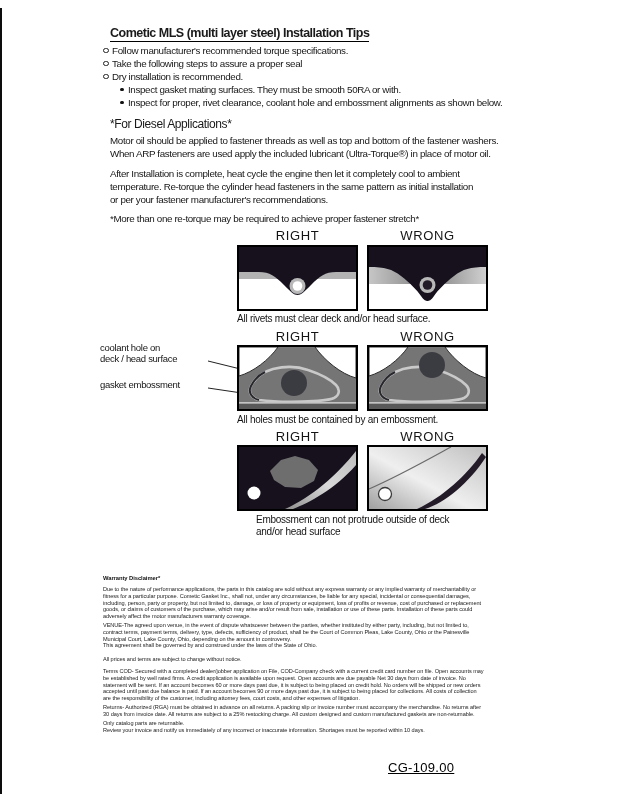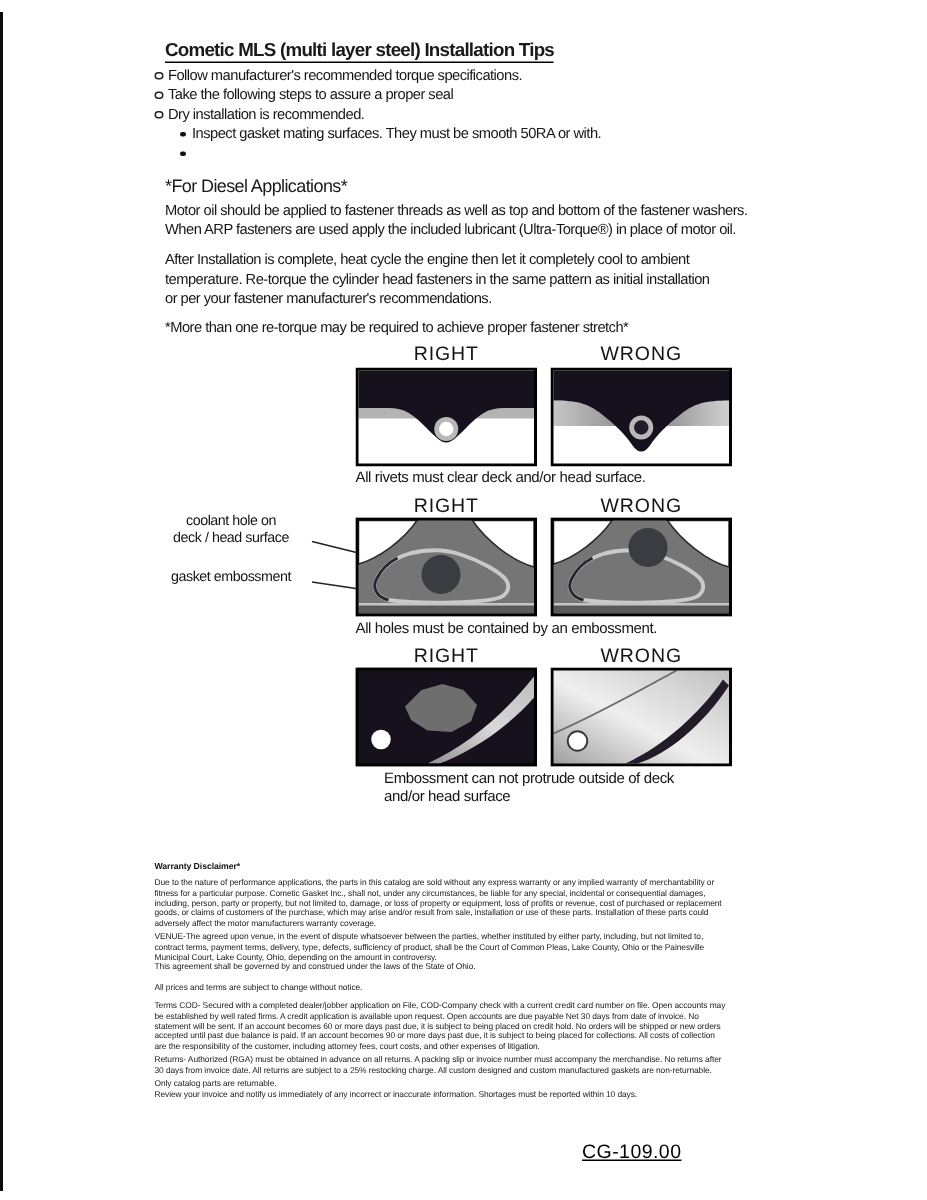--- a/index.html
+++ b/index.html
@@ -16,21 +16,21 @@
   .subbullet{position:relative;padding-left:25px;}
   .subbullet .dot{position:absolute;left:17px;top:4.5px;width:3.6px;height:3.6px;background:#111;
                   border-radius:50%;}
   .h2{font-size:12px;font-weight:normal;letter-spacing:-0.4px;}
   .para{white-space:pre-line;}
   .dlabel{width:121px;text-align:center;font-size:13px;font-weight:400;letter-spacing:0.6px;
           color:#141414;}
   .caption{font-size:10px;letter-spacing:-0.25px;line-height:11.5px;color:#141414;white-space:pre-line;}
   .panel{width:121px;height:66px;}
   .panel svg{display:block;width:121px;height:66px;}
-  .annot{font-size:9.5px;letter-spacing:-0.3px;line-height:10.5px;text-align:center;
+  .annot{font-size:9.5px;letter-spacing:-0.3px;line-height:10.5px;text-align:left;
          white-space:pre-line;color:#141414;}
   .disc{font-size:5.6px;letter-spacing:-0.05px;line-height:6.8px;color:#222;white-space:pre-line;
         width:430px;}
   .disc-h{font-size:5.8px;font-weight:bold;color:#111;}
   .code{font-size:13px;letter-spacing:0.3px;color:#000000;text-decoration:underline;}
 </style>
 </head>
 <body>
 
 <div class="abs scan-line"></div>
@@ -49,20 +49,21 @@
   <div class="bullet">
     <span class="ring"></span>
     <span>Dry installation is recommended.</span>
   </div>
   <div class="subbullet">
     <span class="dot"></span>
     <span>Inspect gasket mating surfaces.  They must be smooth 50RA or with.</span>
   </div>
   <div class="subbullet">
     <span class="dot"></span>
+    <span>Inspect for proper, rivet clearance, coolant hole and embossment alignments as shown below.</span>
   </div>
 </div>
 
 <div class="abs h2" style="left:110px;top:117px;">*For Diesel Applications*</div>
 <div class="abs body-txt para" style="left:110px;top:134px;width:420px;">Motor oil should be applied to fastener threads as well as top and bottom of the fastener washers.
 When ARP fasteners are used apply the included lubricant (Ultra-Torque®) in place of motor oil.</div>
 <div class="abs body-txt para" style="left:110px;top:167px;width:420px;">After Installation is complete, heat cycle the engine then let it completely cool to ambient
 temperature. Re-torque the cylinder head fasteners in the same pattern as initial installation
 or per your fastener manufacturer's recommendations.</div>
 <div class="abs body-txt para" style="left:110px;top:212px;width:420px;">*More than one re-torque may be required to achieve proper fastener stretch*</div>

